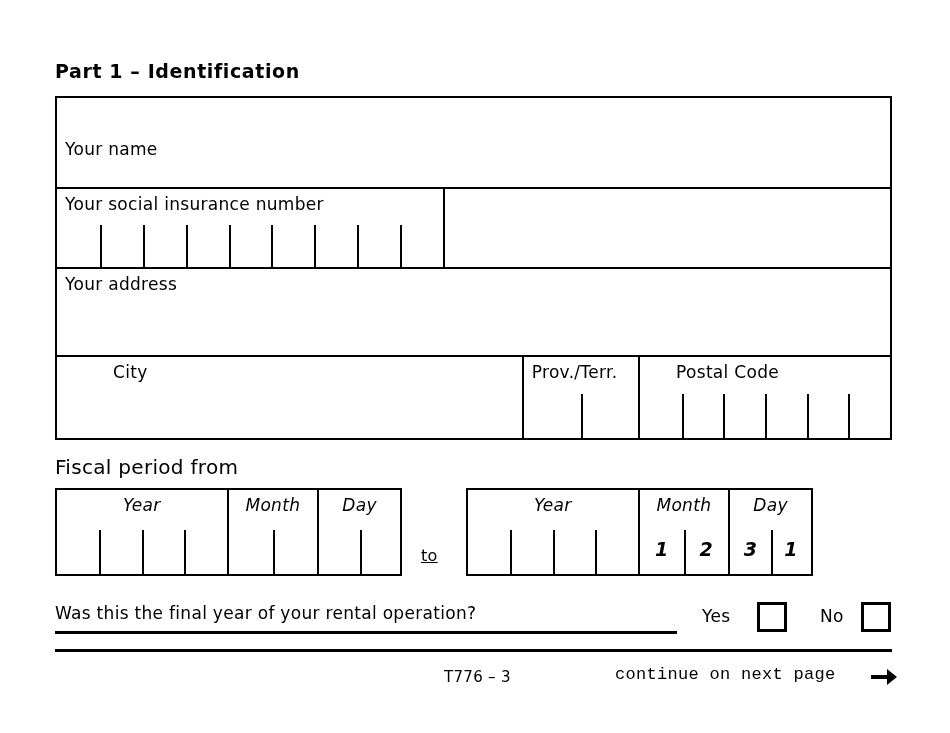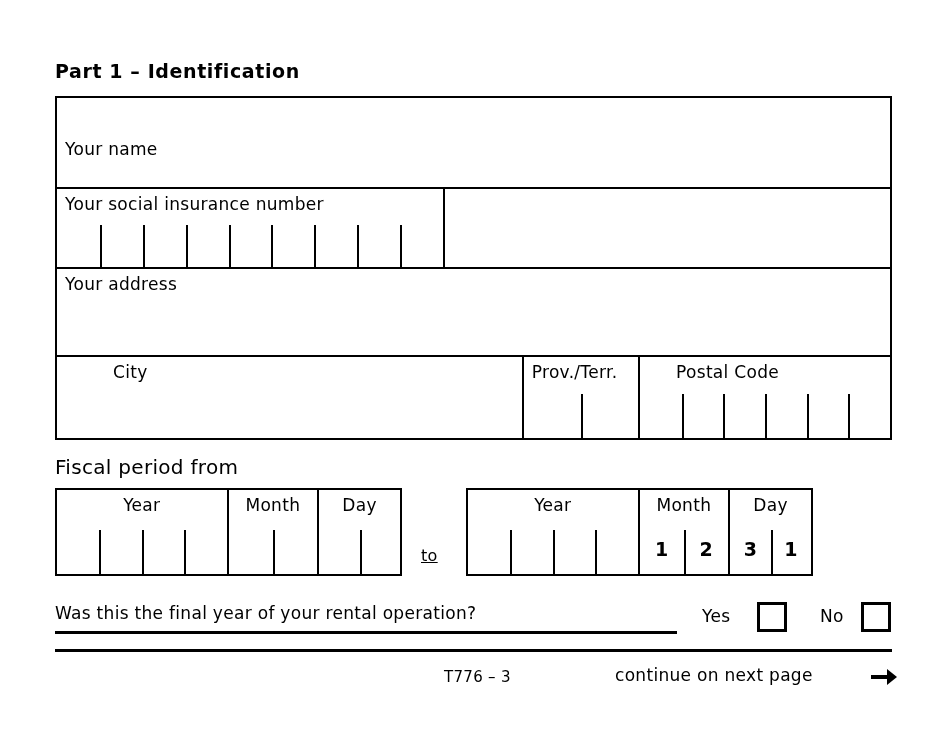--- a/index.html
+++ b/index.html
@@ -108,20 +108,21 @@
     top: 488px;
     display: flex;
   }
   #date-from { left: 55px;  width: 347px; }
   #date-to   { left: 466px; width: 347px; }
 
   .date-col {
     position: relative;
     box-sizing: border-box;
     height: 100%;
+    font-style: italic;
   }
   .date-col + .date-col {
     border-left: 2px solid #000;
   }
   .date-col .col-head {
     text-align: center;
     font-size: 17px;
     padding-top: 5px;
     letter-spacing: 0.3px;
     white-space: nowrap;
@@ -209,20 +210,21 @@
     letter-spacing: 0.3px;
     white-space: nowrap;
   }
   .continue-text {
     position: absolute;
     left: 615px;
     top: 665px;
     font-size: 17px;
     letter-spacing: 0.3px;
     white-space: nowrap;
+    font-family: Liberation Mono, monospace;
   }
   .arrow-icon {
     position: absolute;
     left: 871px;
     top: 667px;
     width: 26px;
     height: 20px;
   }
 </style>
 </head>

